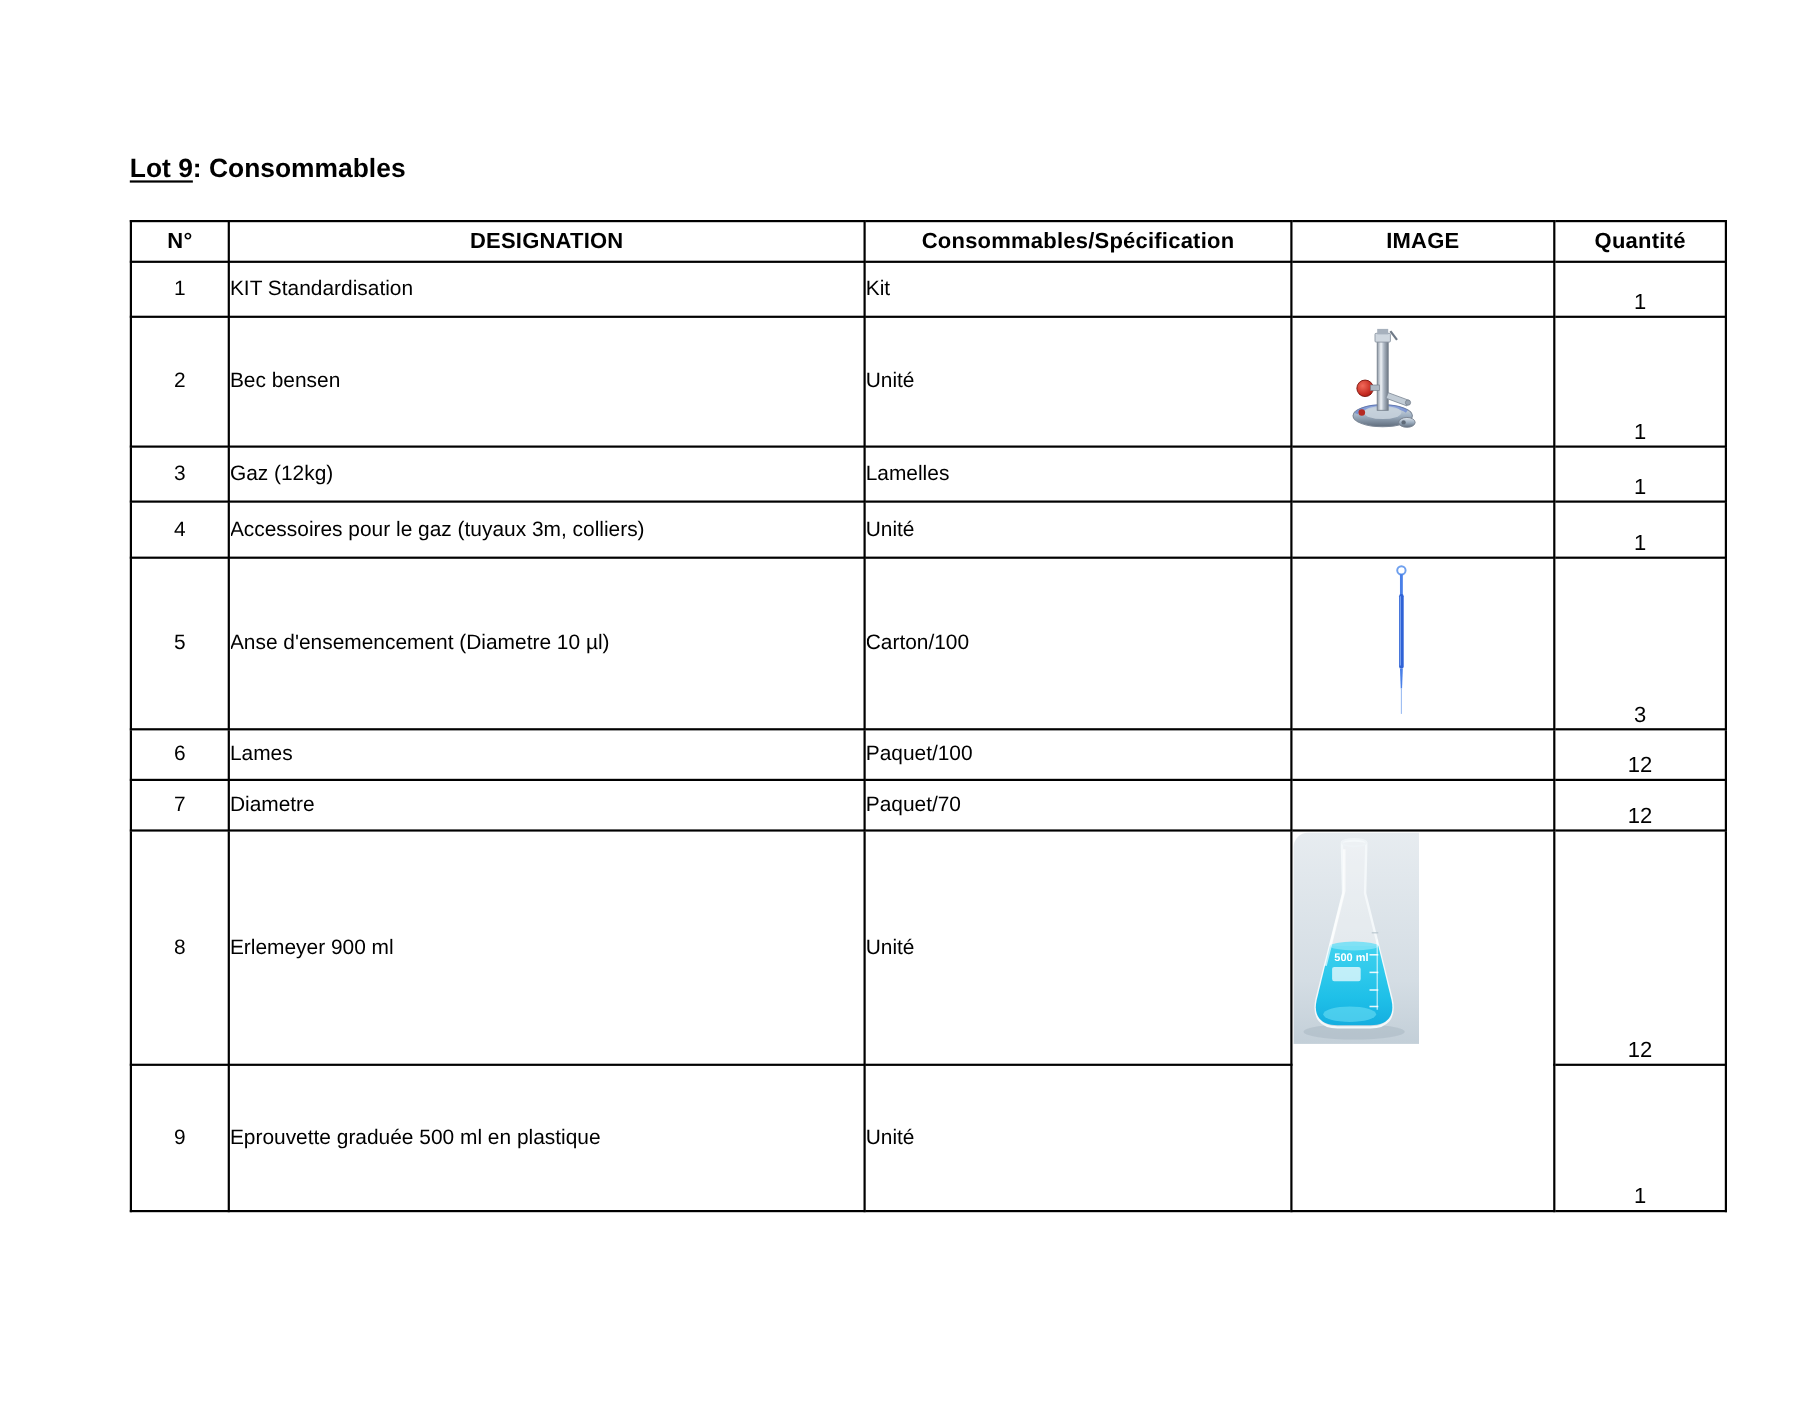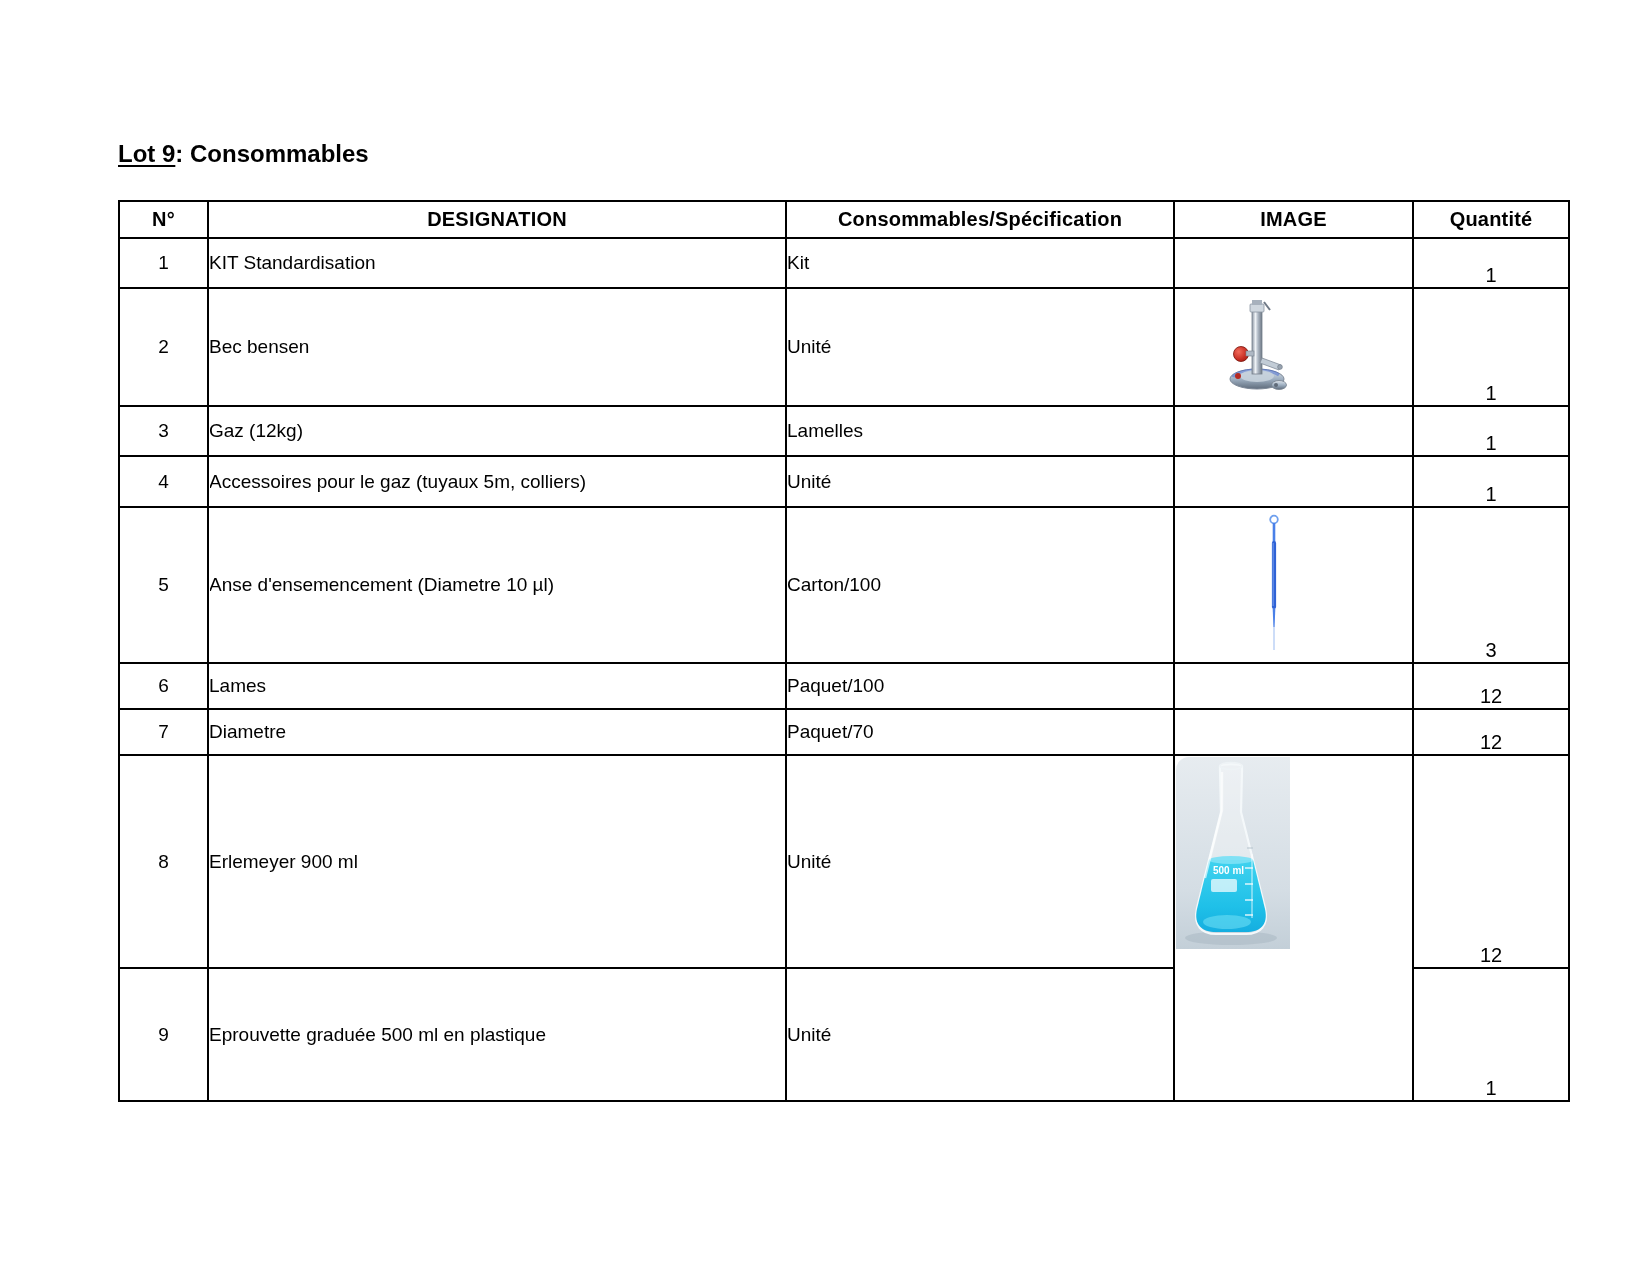--- a/index.html
+++ b/index.html
@@ -98,21 +98,21 @@
         </tr>
         <tr style="height: 50px;">
           <td class="cell-num">3</td>
           <td class="cell-des">Gaz (12kg)</td>
           <td class="cell-desc">Lamelles</td>
           <td class="cell-img"></td>
           <td class="cell-qty">1</td>
         </tr>
         <tr style="height: 51px;">
           <td class="cell-num">4</td>
-          <td class="cell-des">Accessoires pour le gaz (tuyaux 5m, colliers)</td>
+          <td class="cell-des">Accessoires pour le gaz (tuyaux 3m, colliers)</td>
           <td class="cell-desc">Unité</td>
           <td class="cell-img"></td>
           <td class="cell-qty">1</td>
         </tr>
         <tr style="height: 156px;">
           <td class="cell-num">5</td>
           <td class="cell-des">Anse d'ensemencement (Diametre 10 µl)</td>
           <td class="cell-desc">Carton/100</td>
           <td class="cell-img"><svg width="16" height="138" viewBox="0 0 16 138" class="img-shift-loop">
       <circle cx="8" cy="5.5" r="3.8" fill="#ffffff" stroke="#6fa0ee" stroke-width="1.8"></circle>

